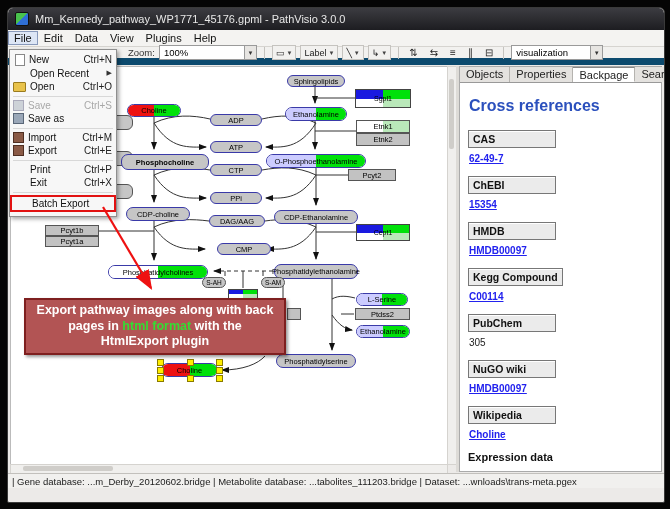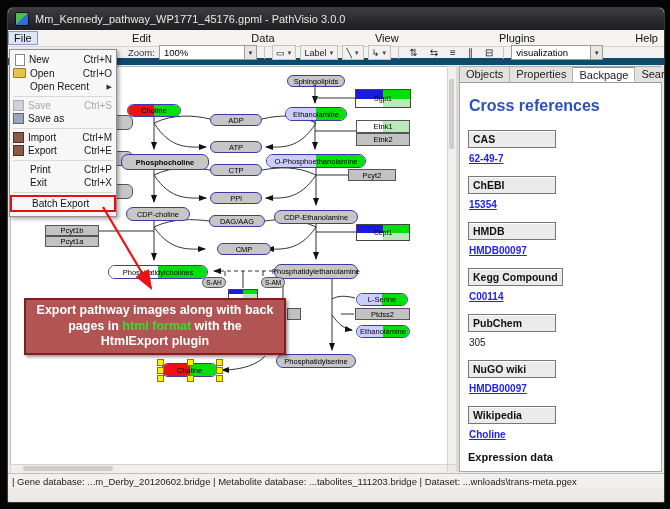--- a/index.html
+++ b/index.html
@@ -10,21 +10,21 @@
           border:1px solid #3a3a3a;border-radius:6px 6px 2px 2px;overflow:hidden;}
   #titlebar{position:absolute;left:0;top:0;width:100%;height:22px;
             background:linear-gradient(#3c3c41,#1d1d21);display:flex;align-items:center;
             gap:6px;padding-left:7px;box-sizing:border-box;border-radius:5px 5px 0 0;}
   #app-icon{width:12px;height:12px;border-radius:2px;
             background:linear-gradient(135deg,#49c24d 0 50%,#2f6fd6 50% 100%);
             border:1px solid #111;flex:none;}
   #title-text{color:#e8e8e8;font-size:11px;white-space:nowrap;}
   
   #menubar{position:absolute;left:0;top:22px;width:100%;height:16px;background:#f4f3f1;
-           border-bottom:1px solid #d6d4d0;display:flex;align-items:center;font-size:11px;justify-content:space-between;}
+           border-bottom:1px solid #d6d4d0;display:flex;align-items:center;font-size:11px;}
   .mb-item{padding:1px 6px;color:#111;}
   .mb-item.active{background:#dde6f5;border:1px solid #8899bb;padding:0 5px;}
   
   #toolbar{position:absolute;left:0;top:39px;width:100%;height:18px;background:#f2f1ef;
            border-bottom:7px solid #0c4a6e;display:flex;align-items:center;font-size:10px;
            padding-left:120px;box-sizing:border-box;gap:4px;}
   .tb-label{color:#333;font-size:9.5px;}
   .combo{background:#fff;border:1px solid #9a9a9a;height:13px;display:flex;align-items:center;
          font-size:9.5px;padding-left:4px;justify-content:space-between;}
   .combo .arrow{width:11px;height:100%;background:#e7e5e2;border-left:1px solid #9a9a9a;
@@ -346,29 +346,29 @@
       <span>| Gene database: ...m_Derby_20120602.bridge | Metabolite database: ...tabolites_111203.bridge | Dataset: ...wnloads\trans-meta.pgex</span>
     </div>
 
     <div id="file-menu">
         <div class="fm-item">
           <span class="fm-icon ic-new"></span>
           <span class="fm-label">New</span>
           <span class="fm-short">Ctrl+N</span>
         </div>
         <div class="fm-item">
-          <span class="fm-icon ic-open"></span>
-          <span class="fm-label">Open</span>
-          <span class="fm-short">Ctrl+O</span>
-        </div>
-        <div class="fm-item">
           <span class="fm-icon"></span>
           <span class="fm-label">Open Recent</span>
           <span class="fm-short"></span>
           <span class="fm-sub">▶</span>
+        </div>
+        <div class="fm-item">
+          <span class="fm-icon ic-open"></span>
+          <span class="fm-label">Open</span>
+          <span class="fm-short">Ctrl+O</span>
         </div>
         <div class="fm-sep"></div>
         <div class="fm-item disabled">
           <span class="fm-icon ic-save dis"></span>
           <span class="fm-label">Save</span>
           <span class="fm-short">Ctrl+S</span>
         </div>
         <div class="fm-item">
           <span class="fm-icon ic-save"></span>
           <span class="fm-label">Save as</span>

